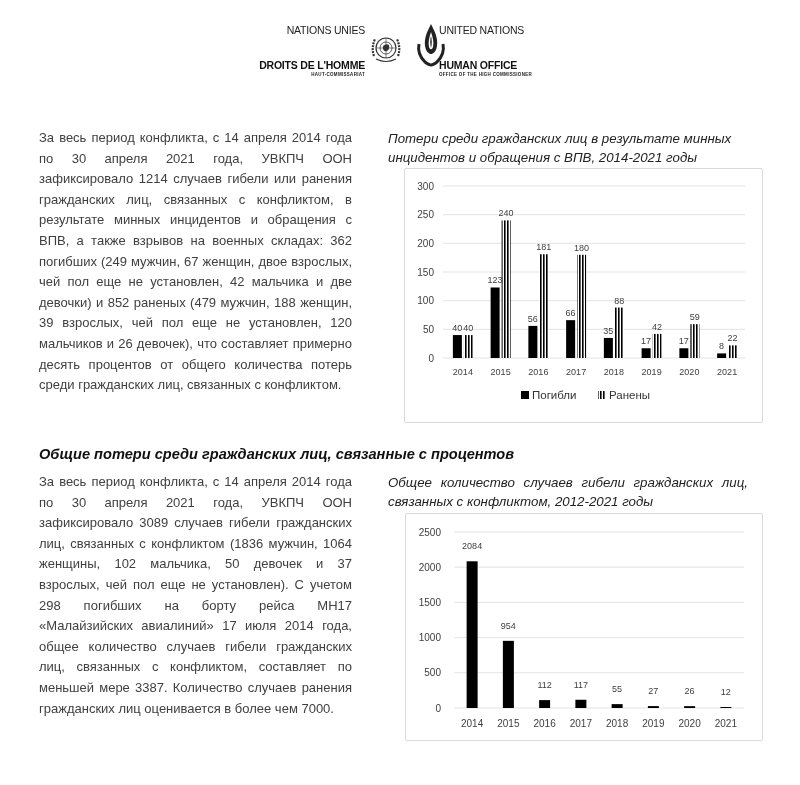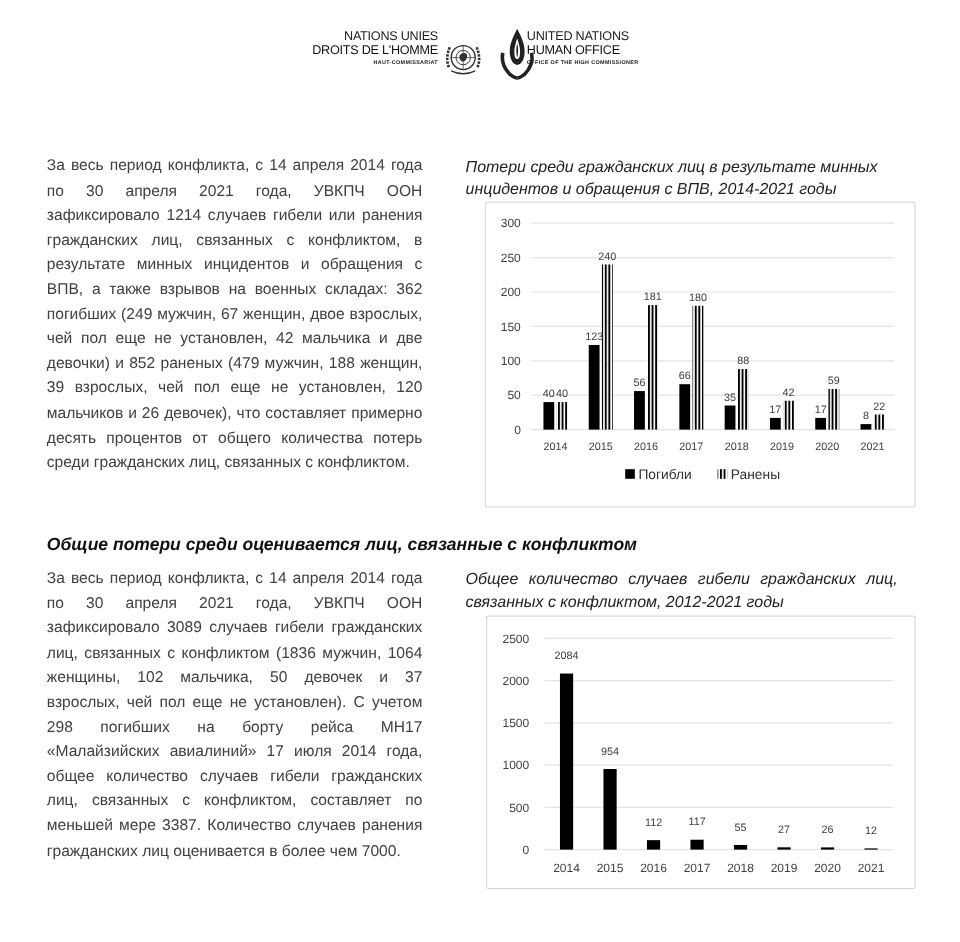--- a/index.html
+++ b/index.html
@@ -4,21 +4,21 @@
 <style>
   html, body { margin: 0; padding: 0; background: #ffffff; }
   body { width: 800px; height: 785px; position: relative; overflow: hidden;
          font-family: "Liberation Sans", "DejaVu Sans", sans-serif; color: #1a1a1a; }
 
   
   .header { position: absolute; left: 255px; top: 24px; width: 300px; height: 50px; }
   .logo-fr { position: absolute; left: 0; top: 0; width: 110px; text-align: right; }
   .logo-en { position: absolute; left: 184px; top: 0; width: 110px; text-align: left; }
   .logo-line1 { font-size: 10.5px; letter-spacing: -0.2px; color: #222; line-height: 12px; }
-  .logo-line2 { font-size: 10.5px; font-weight: normal; letter-spacing: -0.2px; color: #111; line-height: 12px; }
+  .logo-line2 { font-size: 10.5px; font-weight: bold; letter-spacing: -0.2px; color: #111; line-height: 12px; margin-top: 23px; }
   .logo-line3 { font-size: 4.5px; font-weight: bold; letter-spacing: 0.3px; color: #222; line-height: 8px; text-transform: uppercase; }
   .emblem-un { position: absolute; left: 113px; top: 6px; width: 36px; height: 36px; }
   .emblem-hr { position: absolute; left: 158px; top: -2px; width: 36px; height: 46px; }
 
   
   .para { position: absolute; left: 39px; width: 313px; font-size: 13px; line-height: 20.6px;
           text-align: justify; color: #404040; }
   .para1 { top: 128px; }
   .para2 { top: 472px; }
   .section-heading { position: absolute; left: 39px; top: 446px; font-size: 14.6px;
@@ -137,21 +137,21 @@
       <text x="316.625" y="180.41333333333333" text-anchor="middle" class="data-label">8</text>
       <text x="327.625" y="172.38666666666666" text-anchor="middle" class="data-label">22</text>
       <text x="322.125" y="206" text-anchor="middle" class="data-label">2021</text>
       <rect x="116" y="222" width="8" height="8" fill="#000"></rect>
       <text x="127" y="230" class="legend-text">Погибли</text>
       <rect x="193" y="222" width="8" height="8" fill="url(#stripe1)"></rect>
       <text x="204" y="230" class="legend-text">Ранены</text>
     </svg>
 </div>
 
-<div class="section-heading">Общие потери среди оценивается лиц, связанные с конфликтом</div>
+<div class="section-heading">Общие потери среди гражданских лиц, связанные с процентов</div>
 <div class="para para2">За весь период конфликта, с 14 апреля 2014 года по 30 апреля 2021 года, УВКПЧ ООН зафиксировало 3089 случаев гибели гражданских лиц, связанных с конфликтом (1836 мужчин, 1064 женщины, 102 мальчика, 50 девочек и 37 взрослых, чей пол еще не установлен). С учетом 298 погибших на борту рейса МН17 «Малайзийских авиалиний» 17 июля 2014 года, общее количество случаев гибели гражданских лиц, связанных с конфликтом, составляет по меньшей мере 3387. Количество случаев ранения гражданских лиц оценивается в более чем 7000.</div>
 
 <div class="chart-title chart2-title">Общее количество случаев гибели гражданских лиц, связанных с конфликтом, 2012-2021 годы</div>
 <div class="chart-box chart2-box">
   <svg class="chart-svg" id="chart2-svg" width="356" height="226">
       <line x1="48" x2="338" y1="194" y2="194" class="gridline"></line>
       <text x="35" y="197.5" text-anchor="end" class="tick-label">0</text>
       <line x1="48" x2="338" y1="158.8" y2="158.8" class="gridline"></line>
       <text x="35" y="162.3" text-anchor="end" class="tick-label">500</text>
       <line x1="48" x2="338" y1="123.6" y2="123.6" class="gridline"></line>

